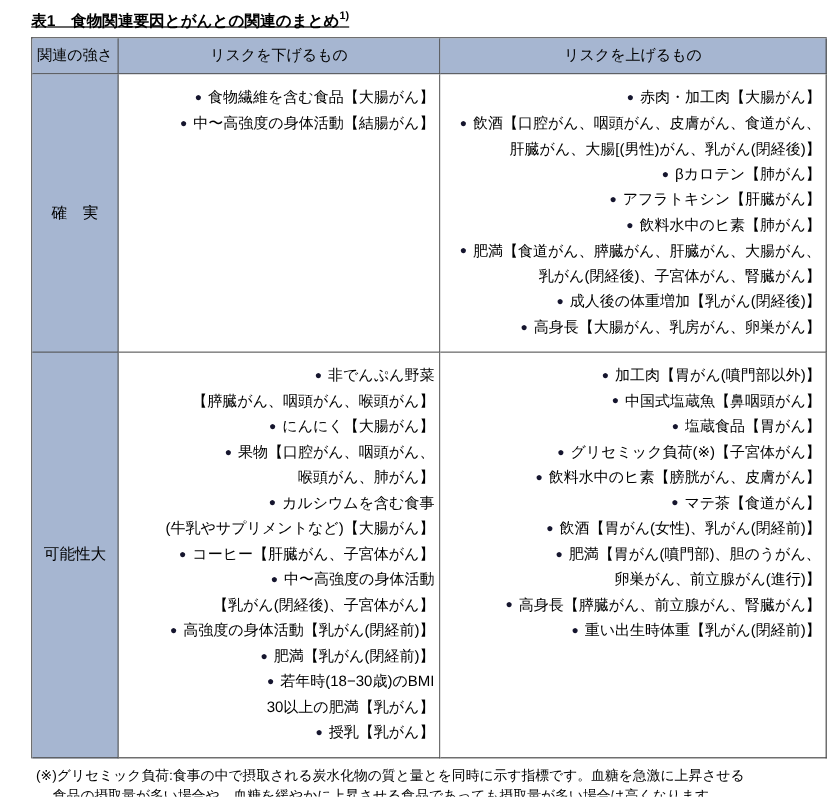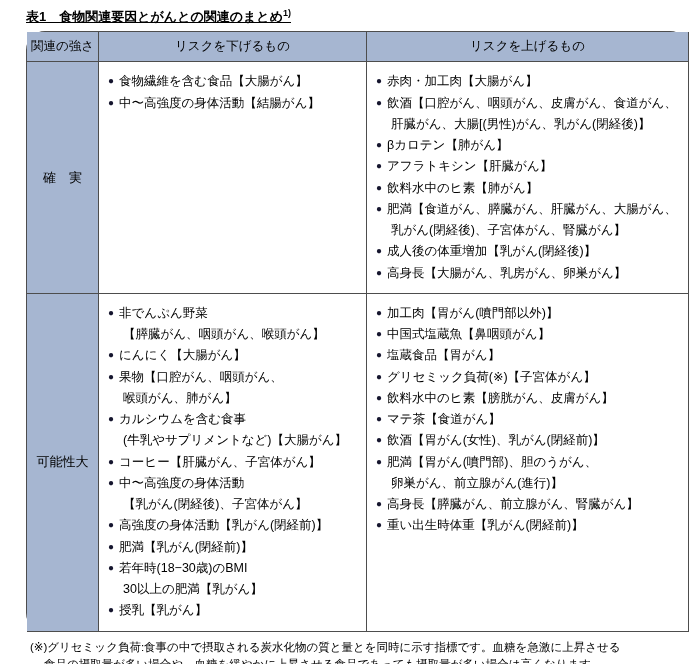--- a/index.html
+++ b/index.html
@@ -7,26 +7,26 @@
   .page { width:700px; height:664px; box-sizing:border-box; padding:6px 10px 0 10px; overflow:hidden; }
   .title { font-size:13px; font-weight:bold; margin:2px 0 5px 16px;text-decoration:underline; }
   .title sup { font-size:9px; }
   .tbl {
     display:grid;
     grid-template-columns:72px 268px 1fr;
     width:662px;
     margin-left:16px;
     border-top:1px solid #4d4d4d;
     border-left:1px solid #4d4d4d;
-    border-radius:19px;
   }
   .cell {
     border-right:1px solid #4d4d4d;
     border-bottom:1px solid #4d4d4d;
     box-sizing:border-box;
+    text-align:right;
   }
   .hdr {
     background:#a6b6d1;
     text-align:center;
     font-size:12.5px;
     padding:6px 2px;
   }
   .strength {
     background:#a6b6d1;
     display:flex;

